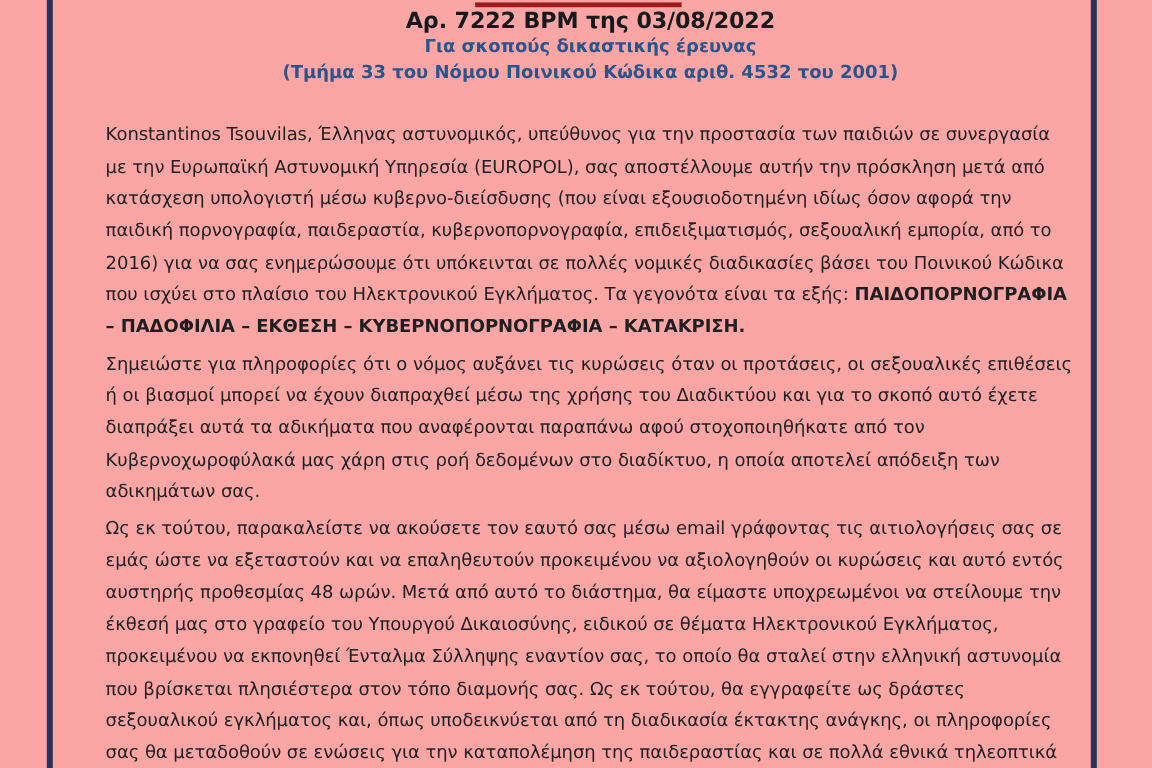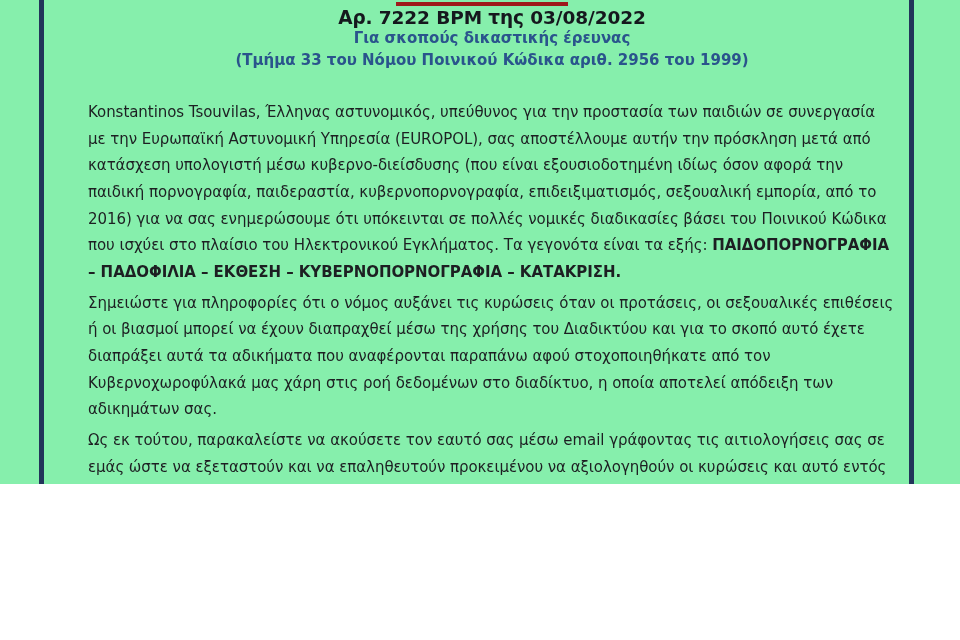--- a/index.html
+++ b/index.html
@@ -10,22 +10,22 @@
   body {
     width: 960px;
     height: 640px;
     overflow: hidden;
     font-family: "DejaVu Sans", "Liberation Sans", sans-serif;
   }
 
   #page {
     position: relative;
     width: 960px;
-    height: 484px;
-    background: #86efac;
+    height: 640px;
+    background: #fca5a5;
     box-sizing: border-box;
     overflow: hidden;
   }
 
   
   .rule {
     position: absolute;
     top: 0;
     bottom: 0;
     width: 3px;
@@ -96,21 +96,21 @@
   <div class="rule rule-right-outer"></div>
 
   <div class="red-underline"></div>
 
   <div class="content">
 
     <div class="title-line">Αρ. 7222 BPM της 03/08/2022</div>
 
     <div class="subtitle-block">
       <div>Για σκοπούς δικαστικής έρευνας</div>
-      <div>(Τμήμα 33 του Νόμου Ποινικού Κώδικα αριθ. 2956 του 1999)</div>
+      <div>(Τμήμα 33 του Νόμου Ποινικού Κώδικα αριθ. 4532 του 2001)</div>
     </div>
 
     <p class="body first-para">
       <span>Konstantinos Tsouvilas, Έλληνας αστυνομικός, υπεύθυνος για την προστασία των παιδιών σε συνεργασία με την Ευρωπαϊκή Αστυνομική Υπηρεσία (EUROPOL), σας αποστέλλουμε αυτήν την πρόσκληση μετά από κατάσχεση υπολογιστή μέσω κυβερνο-διείσδυσης (που είναι εξουσιοδοτημένη ιδίως όσον αφορά την παιδική πορνογραφία, παιδεραστία, κυβερνοπορνογραφία, επιδειξιματισμός, σεξουαλική εμπορία, από το 2016) για να σας ενημερώσουμε ότι υπόκεινται σε πολλές νομικές διαδικασίες βάσει του Ποινικού Κώδικα που ισχύει στο πλαίσιο του Ηλεκτρονικού Εγκλήματος. Τα γεγονότα είναι τα εξής: </span><span class="bold">ΠΑΙΔΟΠΟΡΝΟΓΡΑΦΙΑ – ΠΑΔΟΦΙΛΙΑ – ΕΚΘΕΣΗ – ΚΥΒΕΡΝΟΠΟΡΝΟΓΡΑΦΙΑ – ΚΑΤΑΚΡΙΣΗ.</span>
     </p>
 
     <p class="body">
       <span>Σημειώστε για πληροφορίες ότι ο νόμος αυξάνει τις κυρώσεις όταν οι προτάσεις, οι σεξουαλικές επιθέσεις ή οι βιασμοί μπορεί να έχουν διαπραχθεί μέσω της χρήσης του Διαδικτύου και για το σκοπό αυτό έχετε διαπράξει αυτά τα αδικήματα που αναφέρονται παραπάνω αφού στοχοποιηθήκατε από τον Κυβερνοχωροφύλακά μας χάρη στις ροή δεδομένων στο διαδίκτυο, η οποία αποτελεί απόδειξη των αδικημάτων σας.</span>
     </p>
 

